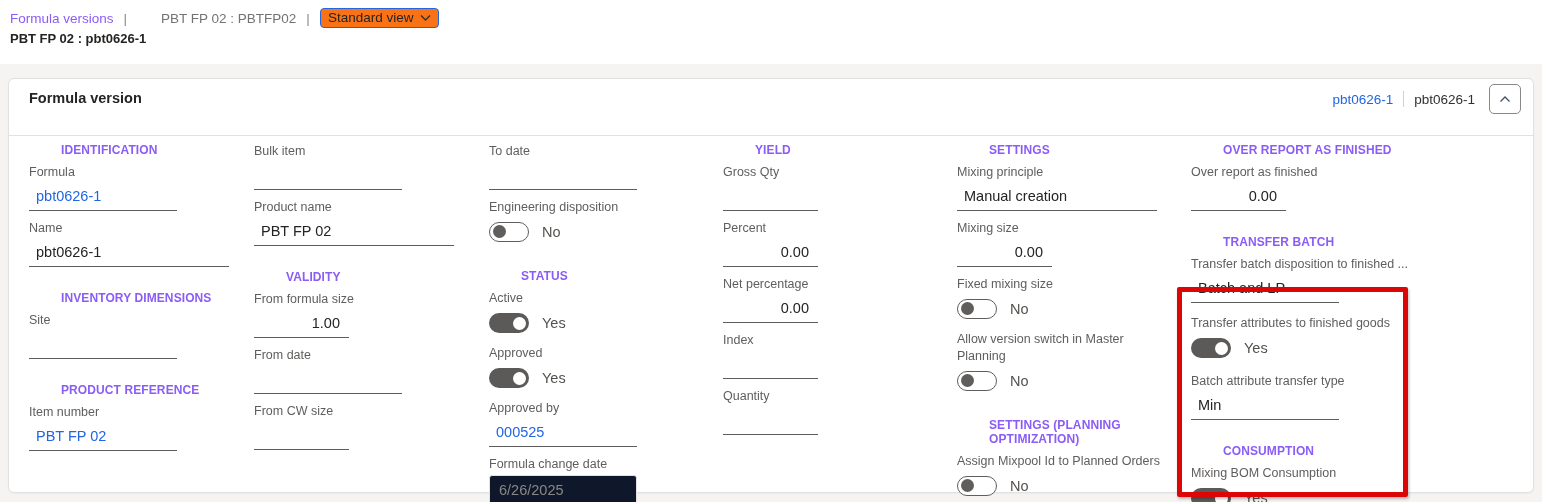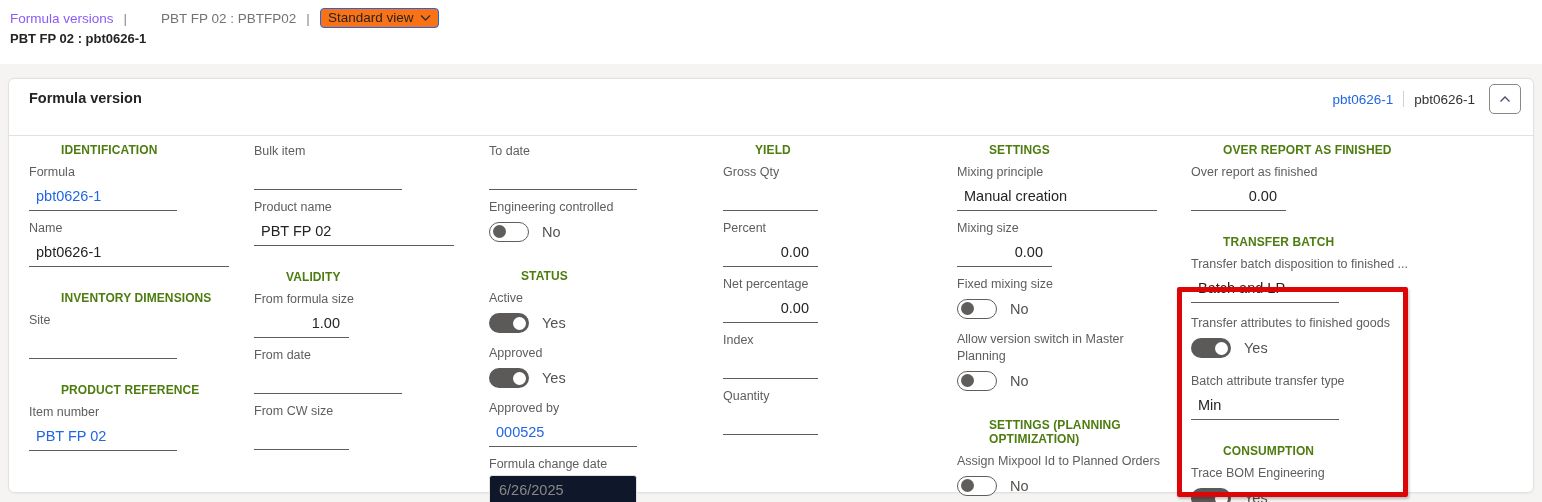--- a/index.html
+++ b/index.html
@@ -40,21 +40,21 @@
   .hdr-value { color: #323130; }
   .collapse-btn {
     width: 32px; height: 30px; margin-left: 4px;
     border: 1px solid #8a8886; border-radius: 5px; background: #fff;
     display: inline-flex; align-items: center; justify-content: center; cursor: pointer;
   }
   .card-body { position: relative; width: 100%; height: 373px; }
   .col { position: absolute; top: 0; width: 214px; }
 
   
-  .sec-title { font-size: 12px; font-weight: 700; color: #4d7c0f; margin: 24px 0 7px 0; letter-spacing: 0.1px; padding-left: 32px; }
+  .sec-title { font-size: 12px; font-weight: 700; color: #8b5cf6; margin: 24px 0 7px 0; letter-spacing: 0.1px; padding-left: 32px; }
   .sec-title.first { margin-top: 7px; }
   .field { margin-bottom: 9px; }
   .f-label { font-size: 12.5px; color: #605e5c; margin-bottom: 1px; line-height: 17px; }
   .f-value {
     font-size: 14.5px; color: #252423; height: 29px; line-height: 29px;
     border-bottom: 1px solid #5f5d5b; padding-left: 7px; white-space: nowrap;
     cursor: text;
   }
   .f-value.link { color: #2266e3; cursor: pointer; }
   .f-value.num { text-align: right; padding-left: 0; padding-right: 9px; }
@@ -171,21 +171,21 @@
         <div class="f-value num w95"></div>
       </div>
     </div>
 
     <div class="col" style="left:480px">
       <div class="field" style="margin-top:7px">
         <div class="f-label">To date</div>
         <div class="f-value w148"></div>
       </div>
       <div class="field">
-        <div class="f-label">Engineering controlled</div>
+        <div class="f-label">Engineering disposition</div>
         <div class="toggle-row">
           <span class="toggle off">
               <span class="knob"></span>
             </span>
           <span class="t-state">No</span>
         </div>
       </div>
       <div class="sec-title">STATUS</div>
       <div class="field">
         <div class="f-label">Active</div>
@@ -298,21 +298,21 @@
             </span>
           <span class="t-state">Yes</span>
         </div>
       </div>
       <div class="field" style="margin-top:12px">
         <div class="f-label">Batch attribute transfer type</div>
         <div class="f-value w148">Min</div>
       </div>
       <div class="sec-title">CONSUMPTION</div>
       <div class="field">
-        <div class="f-label">Trace BOM Engineering</div>
+        <div class="f-label">Mixing BOM Consumption</div>
         <div class="toggle-row">
           <span class="toggle on">
               <span class="knob"></span>
             </span>
           <span class="t-state">Yes</span>
         </div>
       </div>
     </div>
 
   </div>

